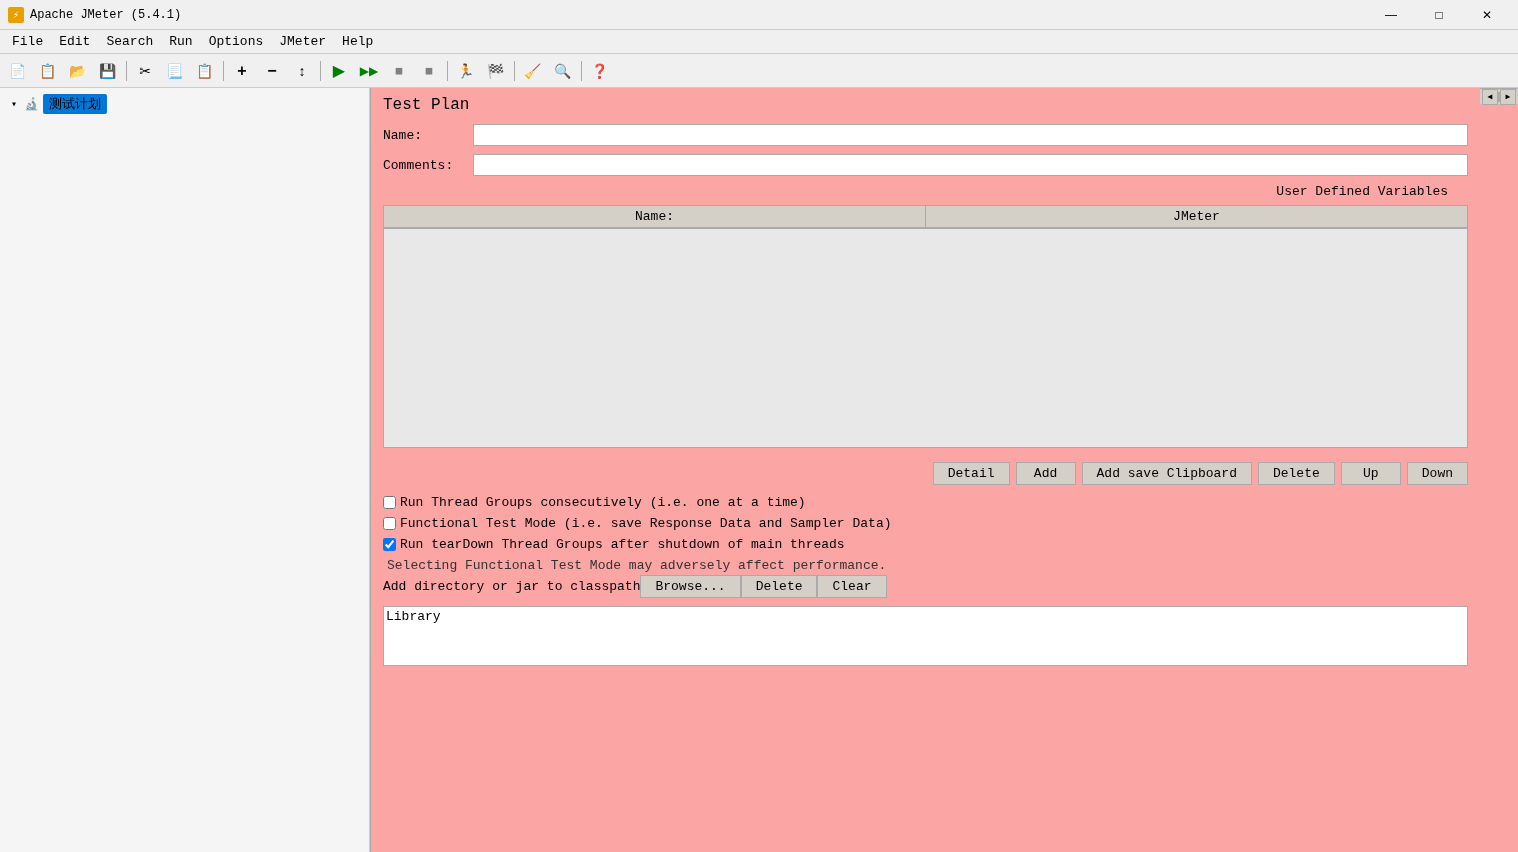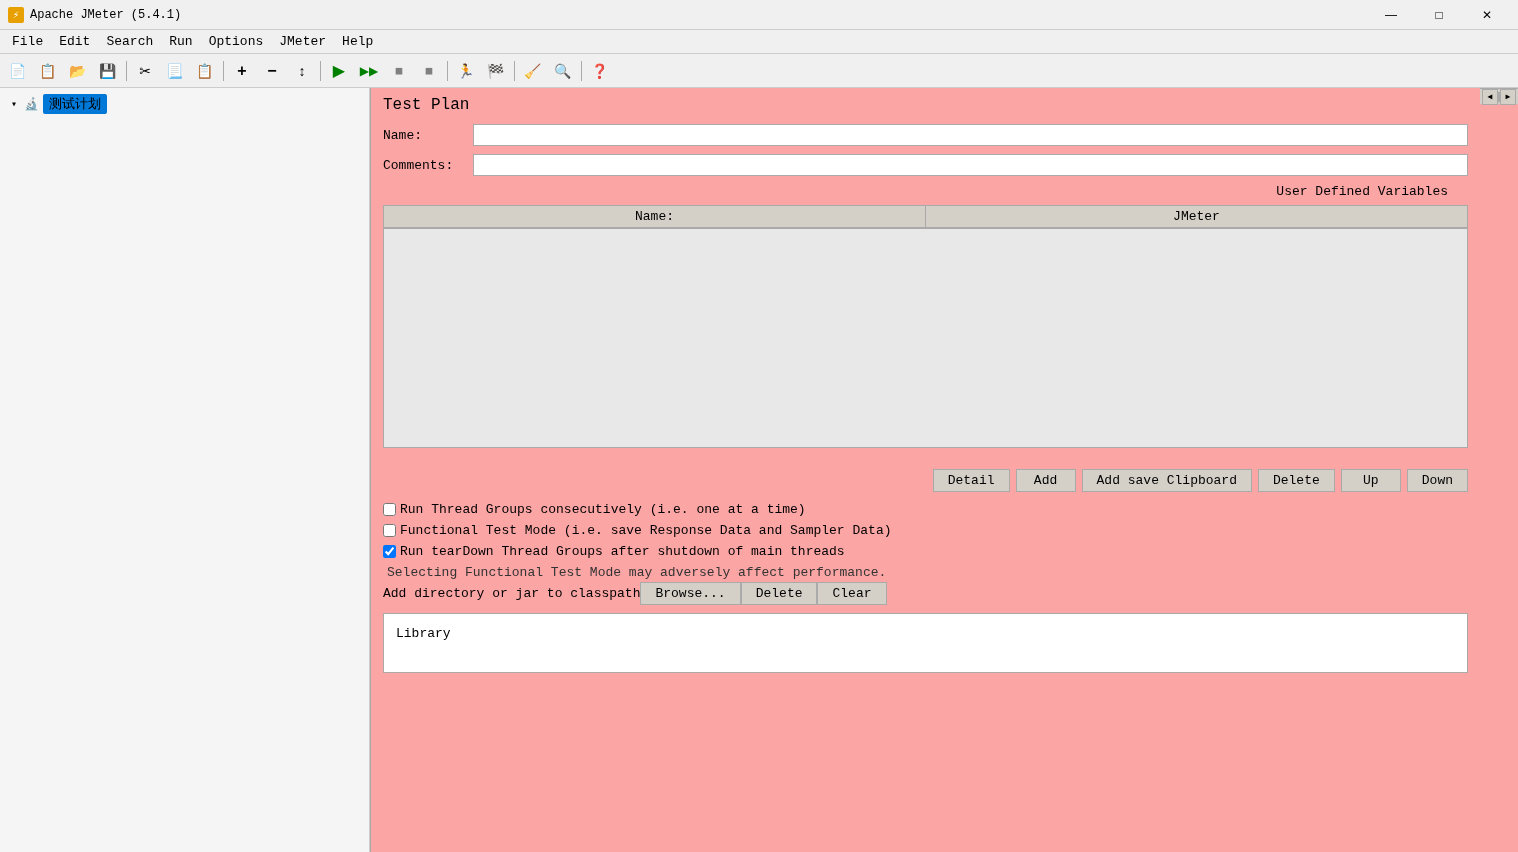--- a/index.html
+++ b/index.html
@@ -204,21 +204,21 @@
       height: 220px;
       border: 1px solid #aaa;
       background: #e8e8e8;
     }
 
     
     .table-actions {
       display: flex;
       justify-content: flex-end;
       gap: 6px;
-      margin-top: 21px;
+      margin-top: 14px;
       margin-bottom: 10px;
     }
     .action-btn {
       padding: 3px 14px;
       border: 1px solid #aaa;
       background: #d4d0c8;
       font-family: 'Courier New', monospace;
       font-size: 13px;
       cursor: pointer;
       min-width: 60px;
@@ -257,21 +257,21 @@
     }
 
     
     .library-area {
       width: 100%;
       height: 60px;
       border: 1px solid #aaa;
       background: white;
       font-family: 'Courier New', monospace;
       font-size: 13px;
-      padding: 12px;
+      padding: 2px;
       resize: none;
     }
 
     
     .h-scrollbar {
       height: 16px;
       background: #d4d0c8;
       border-top: 1px solid #aaa;
       display: flex;
       align-items: center;

